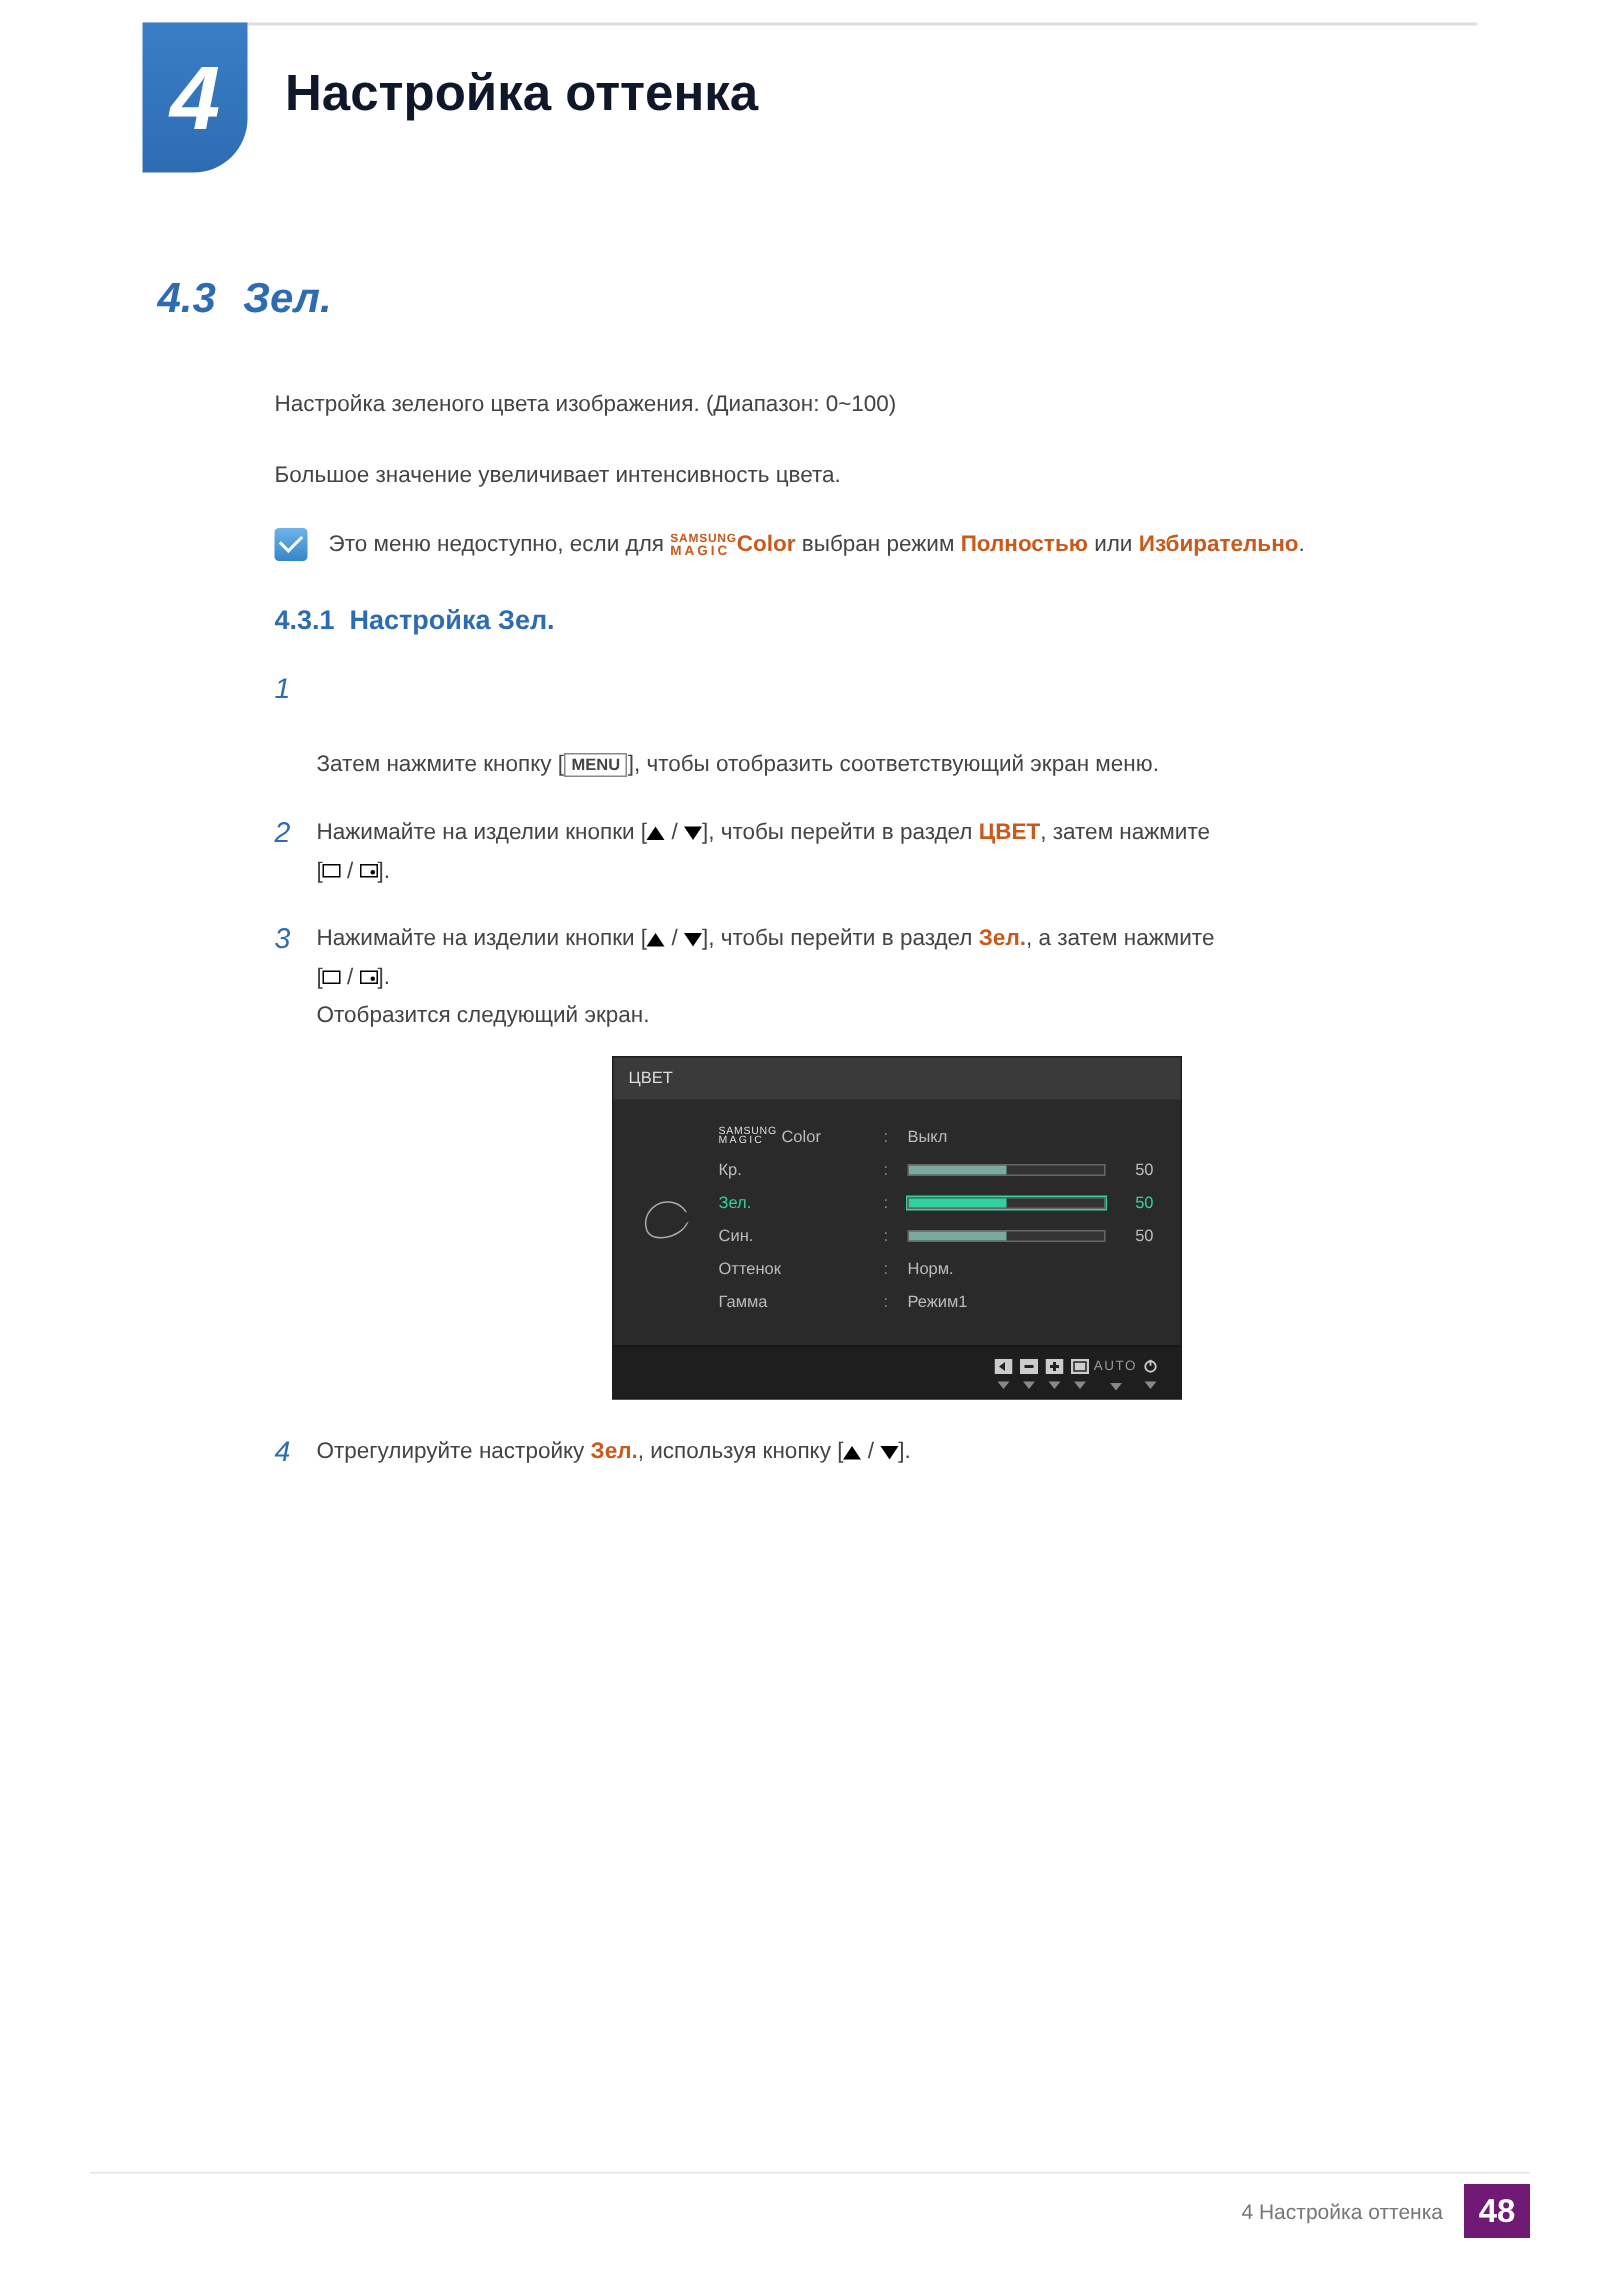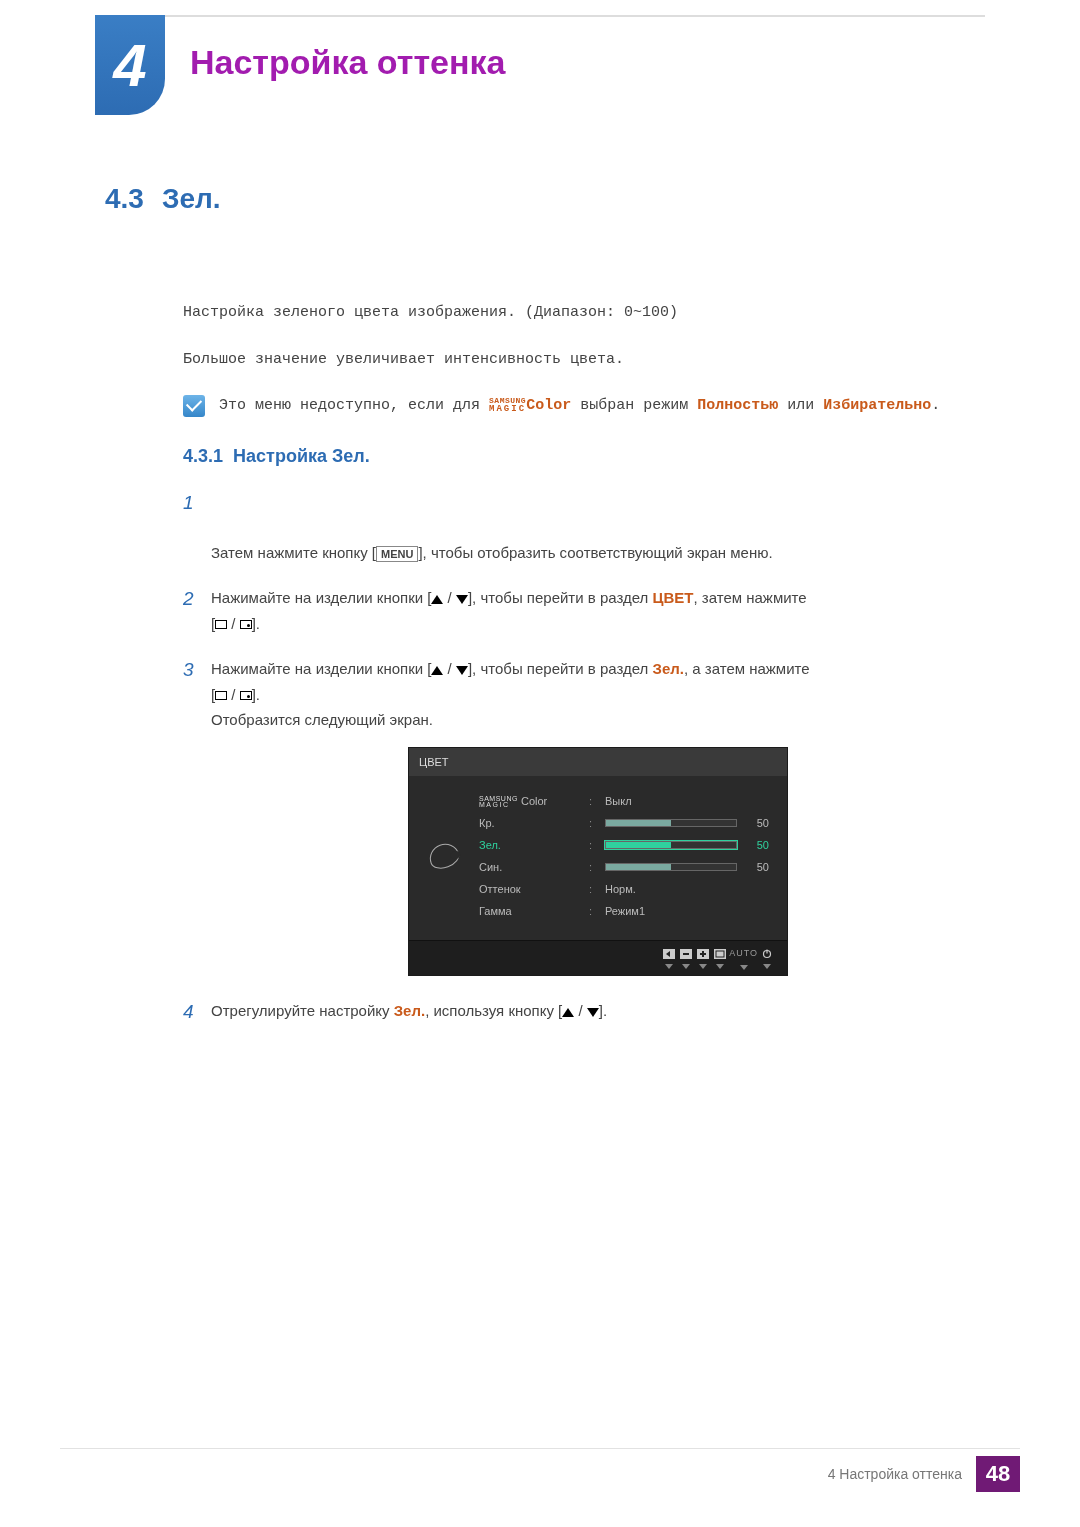--- a/index.html
+++ b/index.html
@@ -34,21 +34,21 @@
     color: #fff;
     font-size: 60px;
     font-weight: bold;
     font-style: italic;
   }
   .header-title {
     position: absolute;
     left: 190px;
     top: 43px;
     font-size: 34px;
-    color: #a21caf;
+    color: #0f172a;
     font-weight: bold;
   }
   .header-line {
     position: absolute;
     left: 95px;
     top: 15px;
     right: 95px;
     height: 2px;
     background: #ddd;
   }
@@ -56,29 +56,29 @@
   .content {
     position: absolute;
     left: 105px;
     right: 95px;
     top: 183px;
   }
   .section-h {
     color: #2d6cb3;
     font-size: 28px;
     font-weight: bold;
+    font-style: italic;
   }
   .section-h .num { margin-right: 18px; }
   .intro {
-    margin-top: 87px;
+    margin-top: 44px;
     margin-left: 78px;
     font-size: 15px;
     color: #444;
     line-height: 1.5;
-    font-family: Liberation Mono, monospace;
   }
   .intro p { margin-bottom: 24px; }
   .note-row {
     display: flex;
     align-items: flex-start;
     gap: 14px;
     margin-top: 10px;
     margin-bottom: 28px;
   }
   .note-icon {

